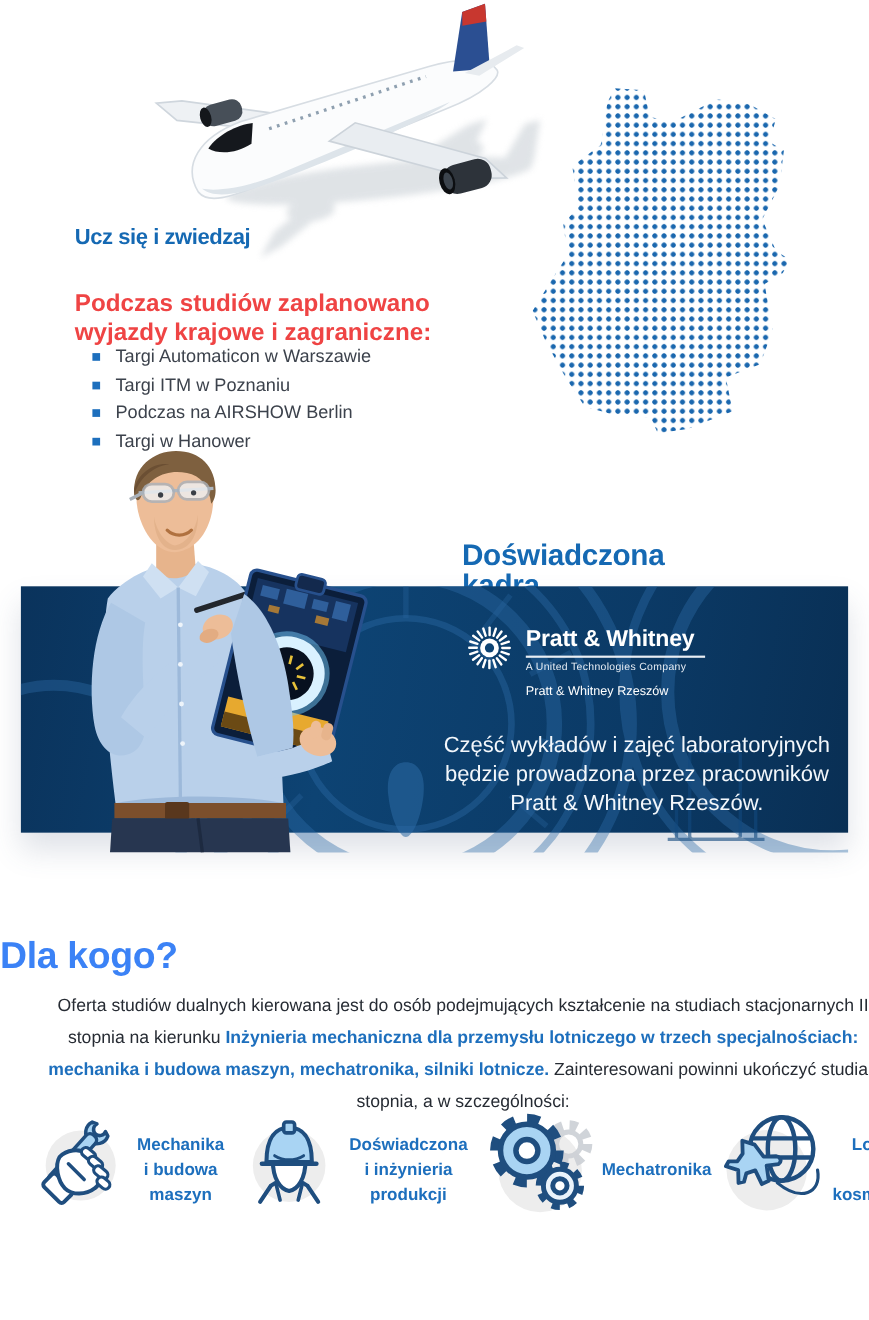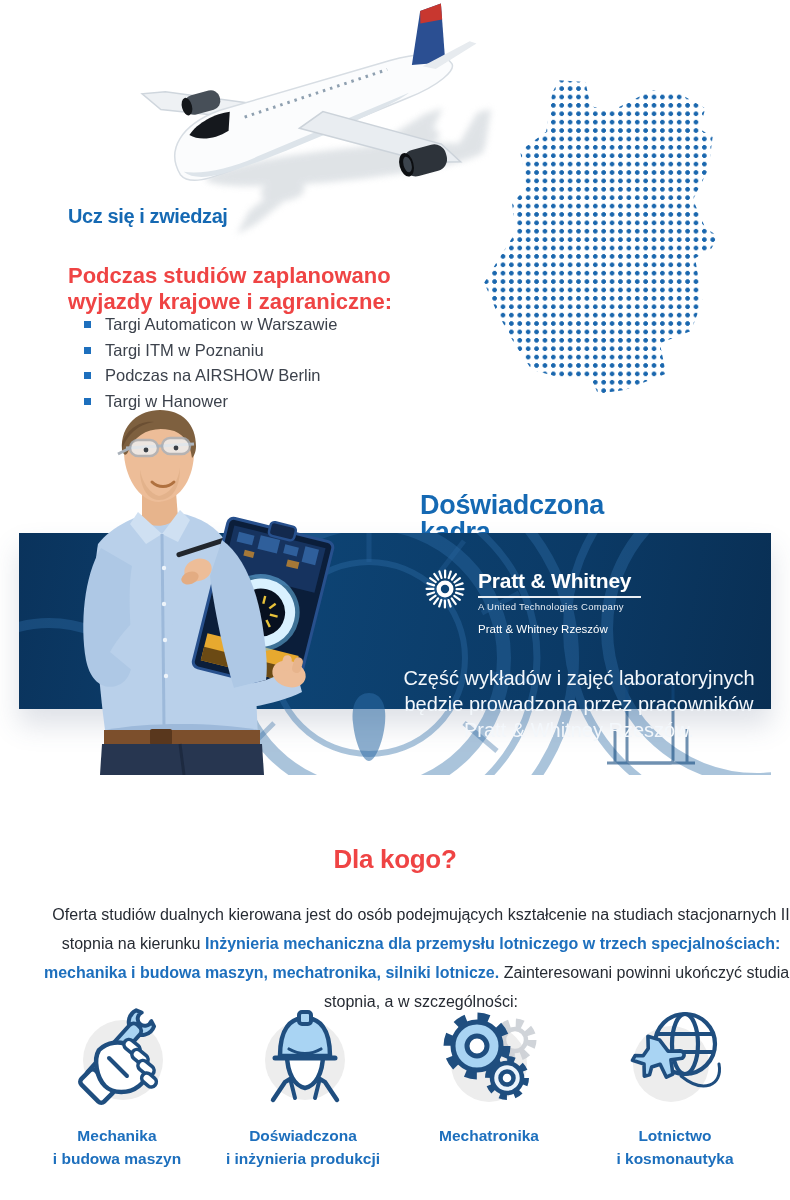--- a/index.html
+++ b/index.html
@@ -22,44 +22,44 @@
   .learn-list{position:absolute;left:68px;top:296px;list-style:none;margin:16px;padding:0;
     font-size:16.5px;color:#3c424c;z-index:4;}
   .learn-list li{display:flex;align-items:center;height:25.5px;}
   .sq-bullet{width:7px;height:7px;background:#1d6fbd;margin-right:14px;flex:0 0 auto;}
 
   
   .staff-title{position:absolute;left:420px;top:470px;font-size:27px;font-weight:800;
     color:#1569b3;line-height:27px;letter-spacing:-0.3px;z-index:4;}
 
   
-  .banner{position:absolute;left:19px;top:533px;width:752px;height:176px;z-index:5;
+  .banner{position:absolute;left:19px;top:533px;width:752px;height:224px;z-index:5;
     background:linear-gradient(100deg,#0a335c 0%,#0d4373 38%,#0b3a66 72%,#092f54 100%);
     box-shadow:0 16px 26px rgba(70,90,120,.18);}
   .banner-bg{position:absolute;left:0;top:0;width:752px;height:242px;}
   .pw-logo-row{position:absolute;left:406px;top:36px;display:flex;align-items:flex-start;gap:13px;}
   .pw-text-col{display:flex;flex-direction:column;}
   .pw-name{color:#ffffff;font-size:21px;font-weight:700;letter-spacing:-0.2px;line-height:24px;}
   .pw-rule{width:163px;height:2px;background:#e9eef4;margin:3px 0 3px 0;}
   .pw-tagline{color:#e8eef5;font-size:9.5px;letter-spacing:0.3px;}
   .pw-subsidiary{position:absolute;left:459px;top:90px;color:#ffffff;font-size:11.5px;font-weight:400;}
   .banner-desc{position:absolute;left:378px;top:132px;width:364px;text-align:center;
     color:#f3f7fb;font-size:20px;line-height:26px;}
   .man-art{position:absolute;left:46px;top:408px;width:304px;height:367px;z-index:6;pointer-events:none;}
 
   
-  .who-title{position:absolute;left:0;top:822px;width:790px;text-align:center;
-    font-size:26px;font-weight:800;color:#ef4444;letter-spacing:-0.3px;}
+  .who-title{position:absolute;left:0;top:822px;width:790px;
+    font-size:34px;font-weight:800;color:#3b82f6;letter-spacing:-0.3px;}
   .who-text{position:absolute;left:13px;top:884px;width:764px;text-align:center;
     font-size:16px;line-height:29px;color:#262b33;margin-left:26px;}
   .who-highlight{color:#1d6fbd;font-weight:700;}
 
   
   .fields-row{position:absolute;left:24px;top:1002px;width:744px;display:flex;}
-  .field-col{flex:1 1 0;display:flex;flex-direction:column;align-items:center;}
+  .field-col{flex:1 1 0;display:flex;flex-direction:row;align-items:center;}
   .field-icon{width:112px;height:112px;}
   .field-label{margin-top:10px;text-align:center;font-size:15.5px;font-weight:700;
     color:#1d6fbd;line-height:23px;}
 </style>
 </head>
 <body>
 
 <div class="page">
 
   <svg class="plane-art" viewBox="0 0 470 260">

